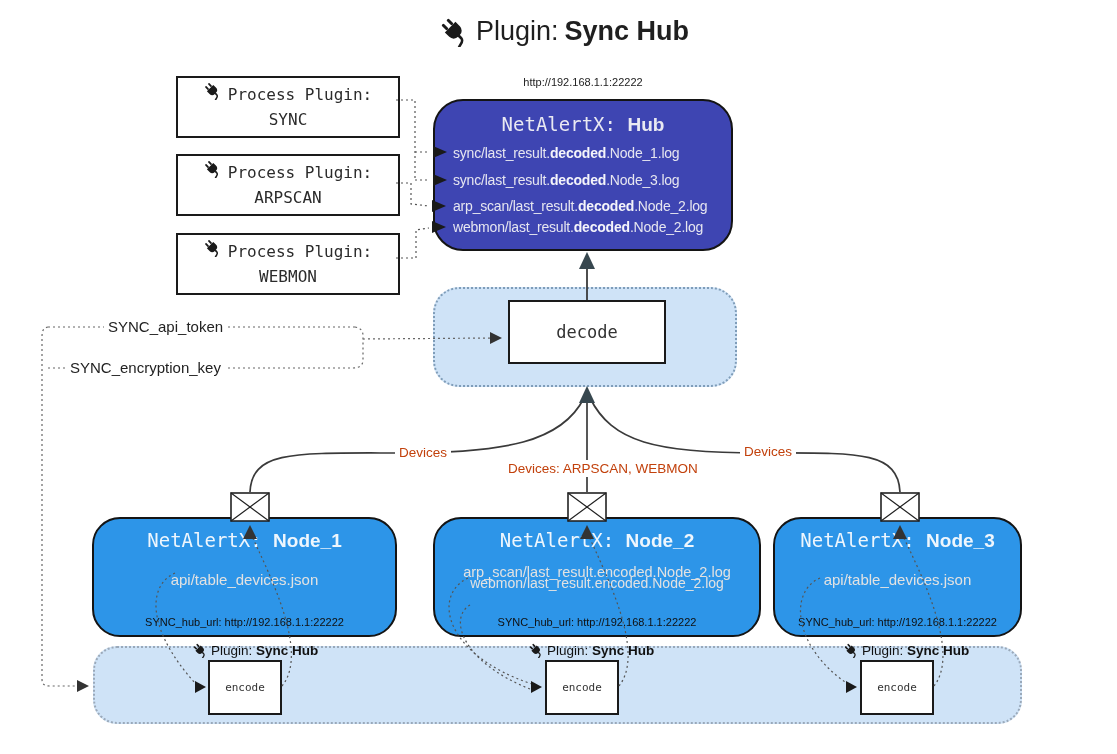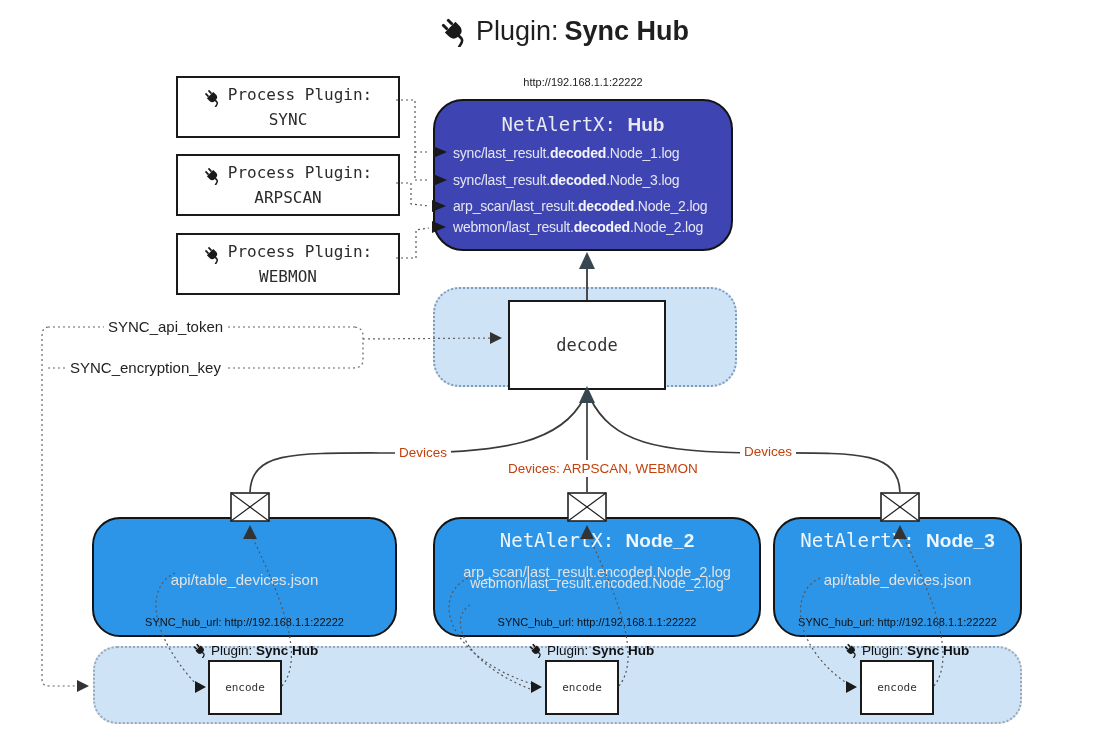--- a/index.html
+++ b/index.html
@@ -9,36 +9,36 @@
 
   
   .page-title{top:16px;left:440px;display:flex;align-items:center;gap:6px;
               font-size:27px;color:#1f1f1f;z-index:2;}
   .page-title b{font-weight:700;}
 
   
   .pbox{width:220px;height:58px;background:#fff;border:2px solid #1a1a1a;z-index:2;
         display:flex;flex-direction:column;align-items:center;justify-content:center;
         font-family:"DejaVu Sans Mono",monospace;font-size:16px;color:#2b2b2b;line-height:25px;}
-  .pbox .l1{display:flex;align-items:flex-end;gap:6px;}
+  .pbox .l1{display:flex;align-items:flex-start;gap:6px;}
 
   
   .huburl{top:76px;left:433px;width:300px;text-align:center;font-size:11px;color:#222;z-index:2;}
   .hub{top:99px;left:433px;width:300px;height:152px;background:#3e45b2;border:2px solid #141414;
        border-radius:30px;box-sizing:border-box;z-index:1;color:#e9e9f2;}
   .hub-title{position:absolute;top:12px;left:0;width:100%;text-align:center;font-size:19px;
              font-family:"DejaVu Sans Mono",monospace;}
   .hub-title b{font-family:"Liberation Sans",sans-serif;font-weight:700;}
   .hubline{position:absolute;left:18px;white-space:nowrap;font-size:14px;letter-spacing:-0.2px;color:#e6e6f0;}
   .hubline b{font-weight:700;color:#f4f4fa;}
 
   
   .decode-wrap{top:287px;left:433px;width:304px;height:100px;background:#cfe3f7;
                border:2px dotted #7f9db9;border-radius:26px;box-sizing:border-box;z-index:1;}
-  .decode-box{top:300px;left:508px;width:158px;height:90px;background:#fff;border:2px solid #1a1a1a;
+  .decode-box{top:300px;left:508px;width:158px;height:64px;background:#fff;border:2px solid #1a1a1a;
               box-sizing:border-box;display:flex;align-items:center;justify-content:center;
               font-family:"DejaVu Sans Mono",monospace;font-size:17px;color:#333;z-index:2;}
 
   
   .tok{background:#fff;padding:0 4px;font-size:15px;color:#222;z-index:6;white-space:nowrap;}
 
   
   .elabel{background:#fff;padding:1px 4px;font-size:13.5px;color:#c2410c;z-index:6;white-space:nowrap;}
 
   
@@ -147,20 +147,23 @@
   </div>
 
   <div class="abs tok" style="top:318px;left:104px;">SYNC_api_token</div>
   <div class="abs tok" style="top:359px;left:66px;">SYNC_encryption_key</div>
 
   <div class="abs elabel" style="top:444px;left:395px;">Devices</div>
   <div class="abs elabel" style="top:460px;left:504px;">Devices: ARPSCAN, WEBMON</div>
   <div class="abs elabel" style="top:443px;left:740px;">Devices</div>
 
   <div class="abs node" style="left:92px;width:305px;">
+    <div class="node-title">
+      <span>NetAlertX: </span><b>Node_1</b>
+    </div>
     <div class="node-line" style="top:52px;">api/table_devices.json</div>
     <div class="node-url">SYNC_hub_url: http://192.168.1.1:22222</div>
   </div>
   <div class="abs node" style="left:433px;width:328px;">
     <div class="node-title">
       <span>NetAlertX: </span><b>Node_2</b>
     </div>
     <div class="node-line" style="top:45px;font-size:14.5px;">arp_scan/last_result.encoded.Node_2.log</div>
     <div class="node-line" style="top:56px;font-size:14px;">webmon/last_result.encoded.Node_2.log</div>
     <div class="node-url">SYNC_hub_url: http://192.168.1.1:22222</div>

